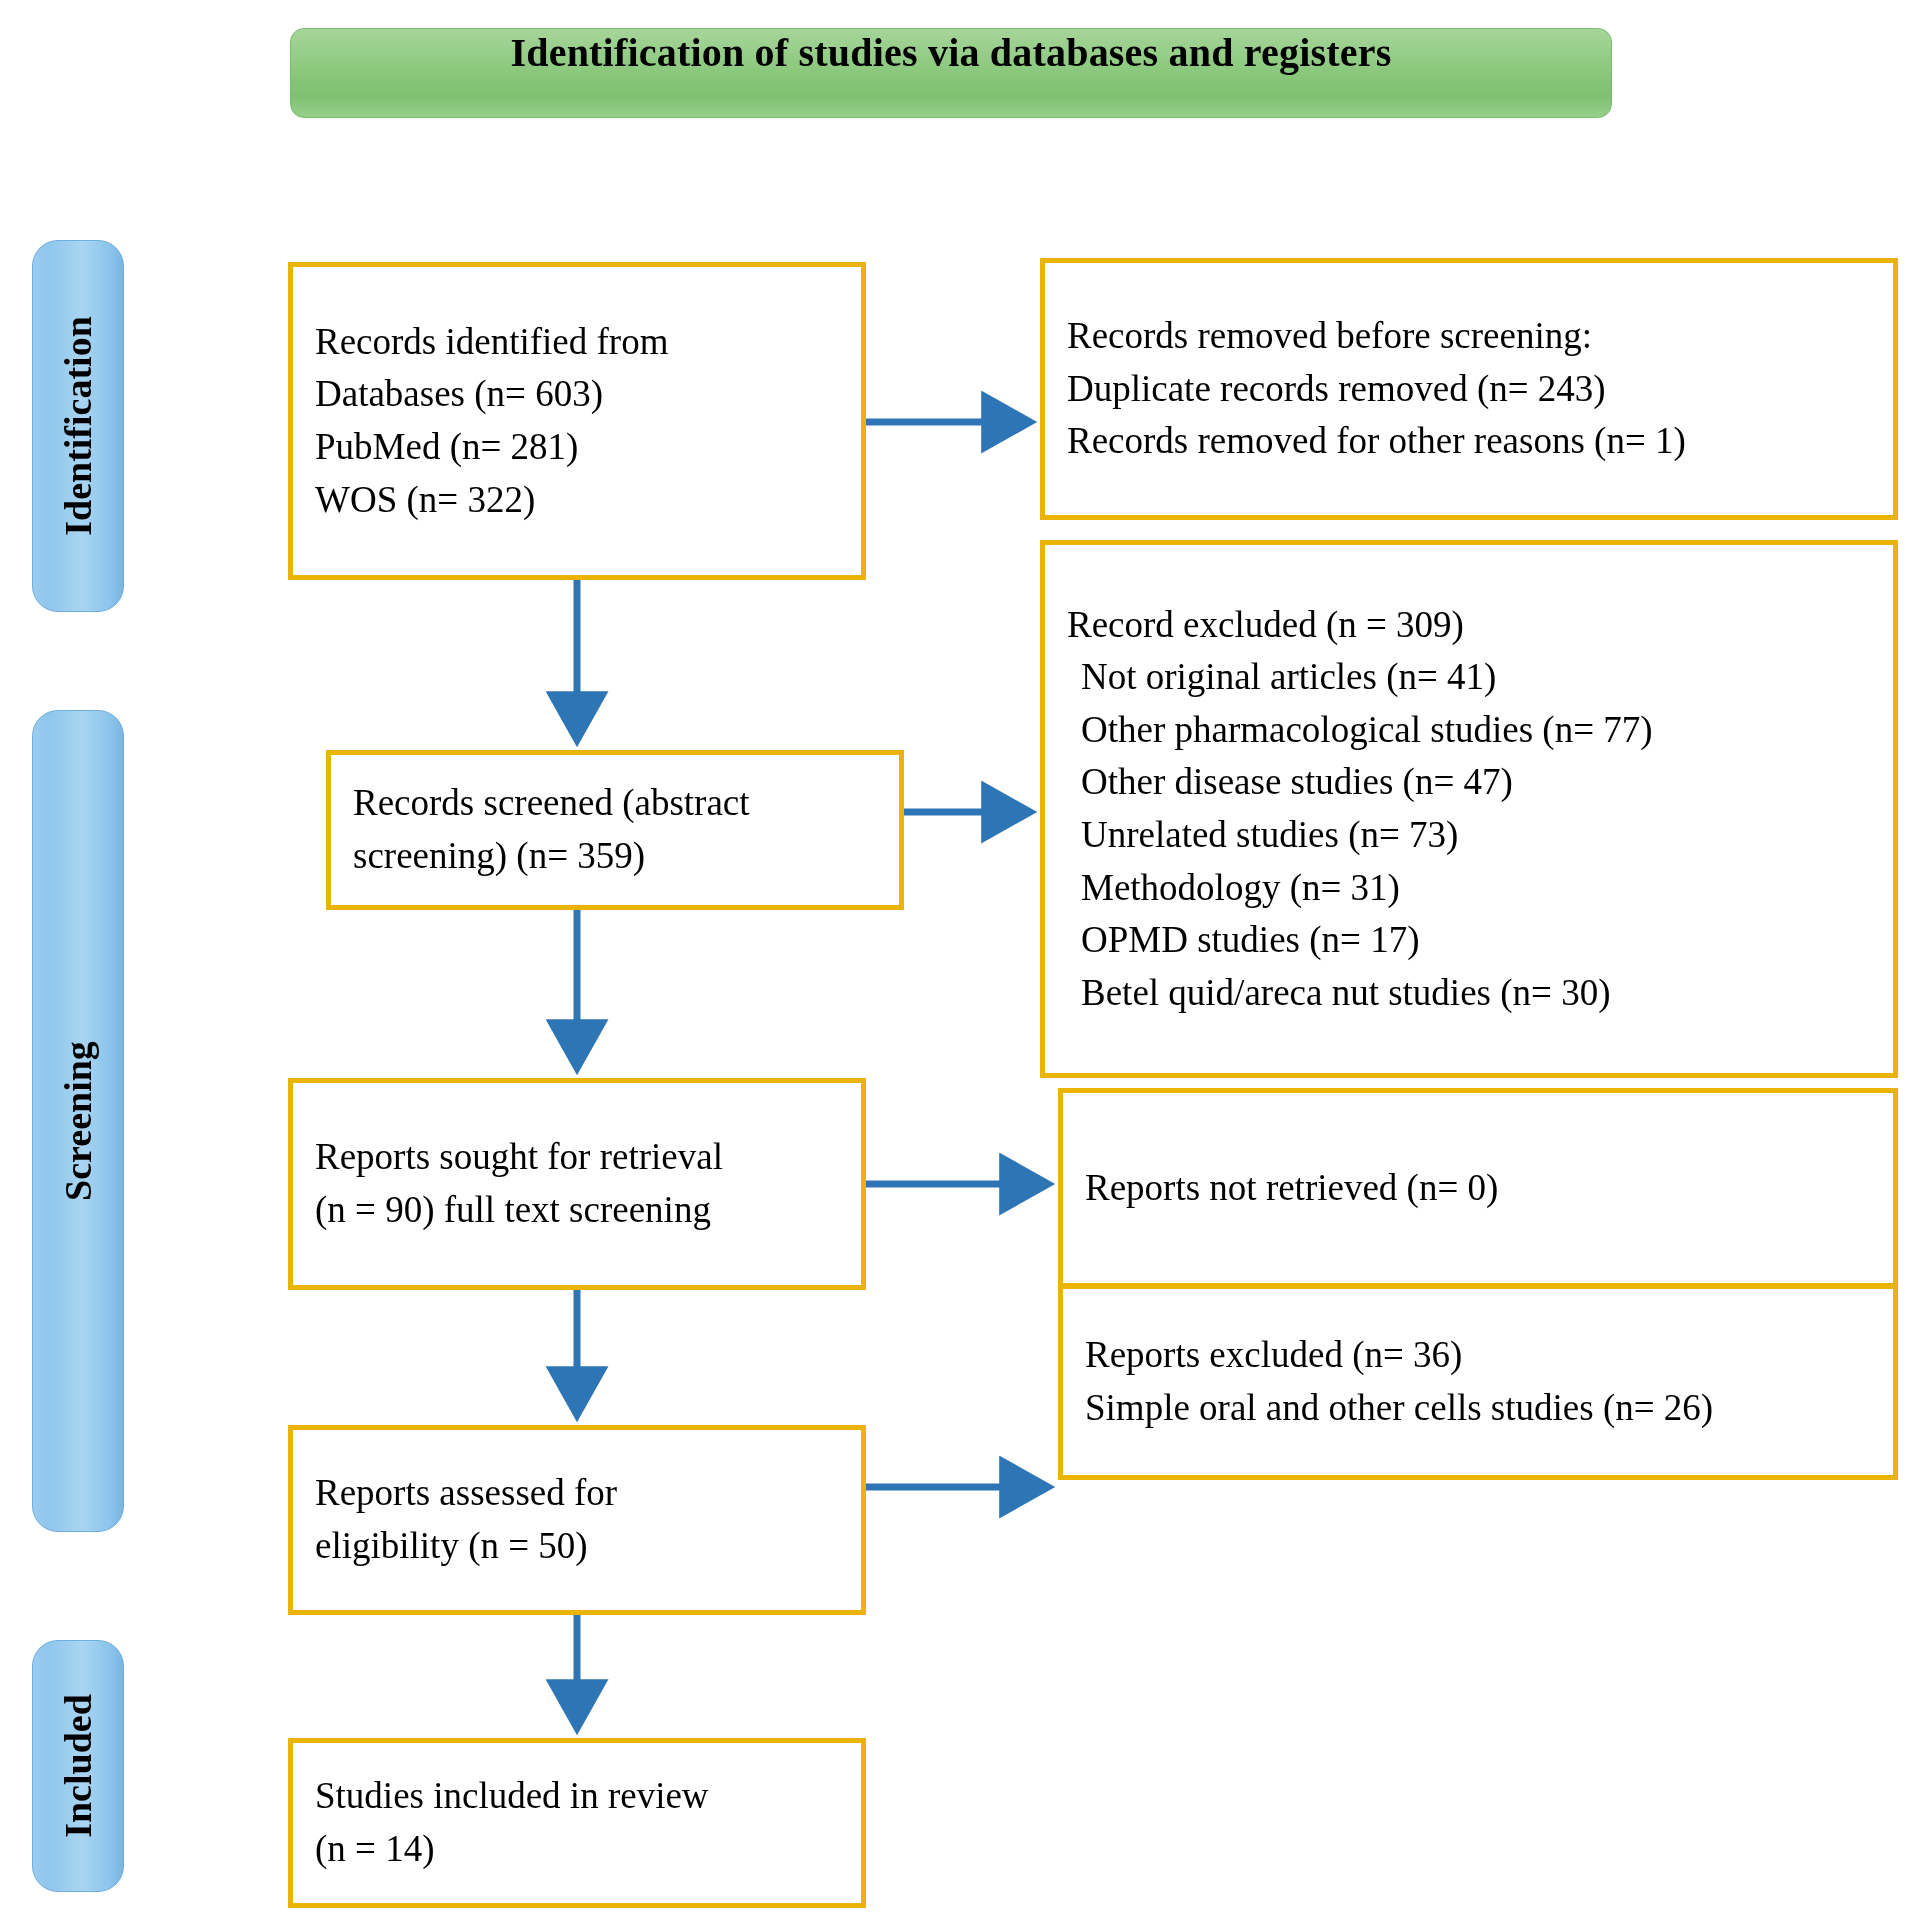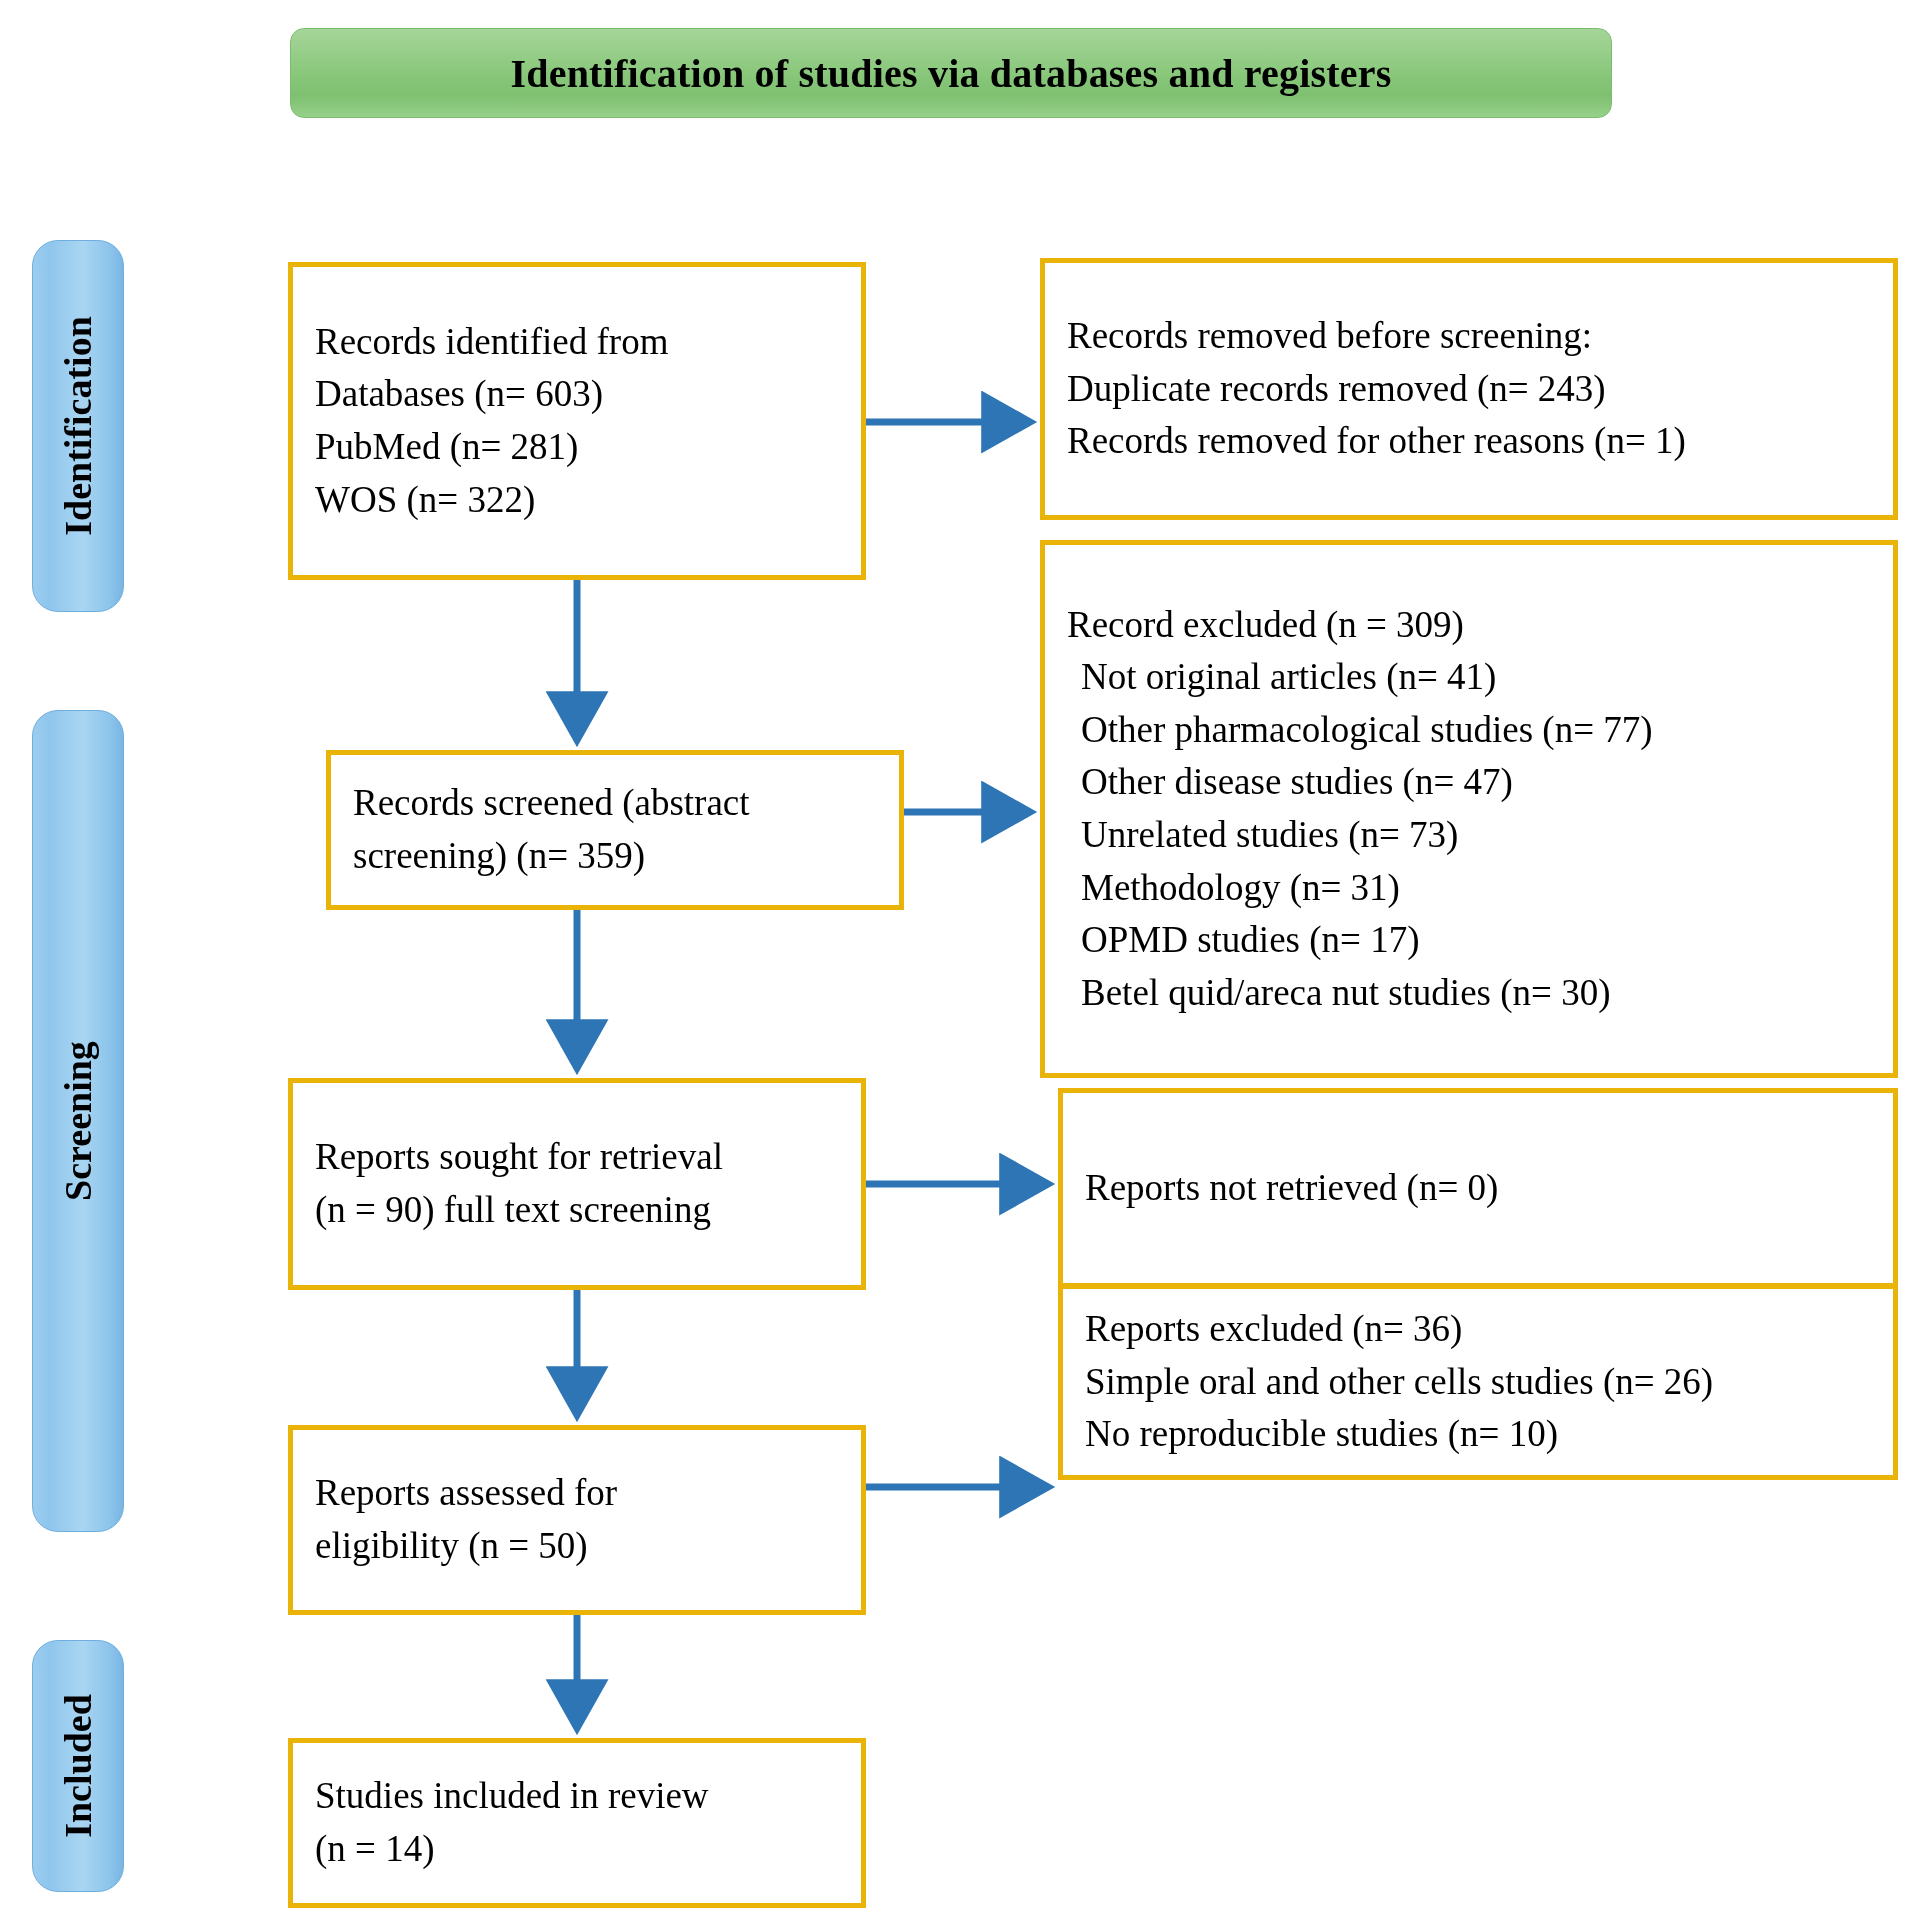--- a/index.html
+++ b/index.html
@@ -25,21 +25,20 @@
   .header-banner {
     position: absolute;
     left: 290px;
     top: 28px;
     width: 1320px;
     height: 88px;
     border-radius: 14px;
     background: linear-gradient(to bottom, #a6d59a 0%, #8cc97e 45%, #7ec070 75%, #96d08a 100%);
     border: 1px solid #7bbd6e;
     display: flex;
-    align-items: center;
     justify-content: center;
   }
   .header-banner-title {
     font-weight: bold;
     font-size: 40px;
     letter-spacing: 0.2px;
     color: #000;
     white-space: nowrap;
   }
 
@@ -193,16 +192,15 @@
     <div class="line indent">Betel quid/areca nut studies (n= 30)</div>
   </div>
 
   <div class="box" id="box-notretrieved">
     <div class="line">Reports not retrieved (n= 0)</div>
   </div>
 
   <div class="box" id="box-repexcluded">
     <div class="line">Reports excluded (n= 36)</div>
     <div class="line">Simple oral and other cells studies (n= 26)</div>
-    <div class="line">No reproducible studies (n= 10)</div>
   </div>
 
 </div>
 
 </body></html>

